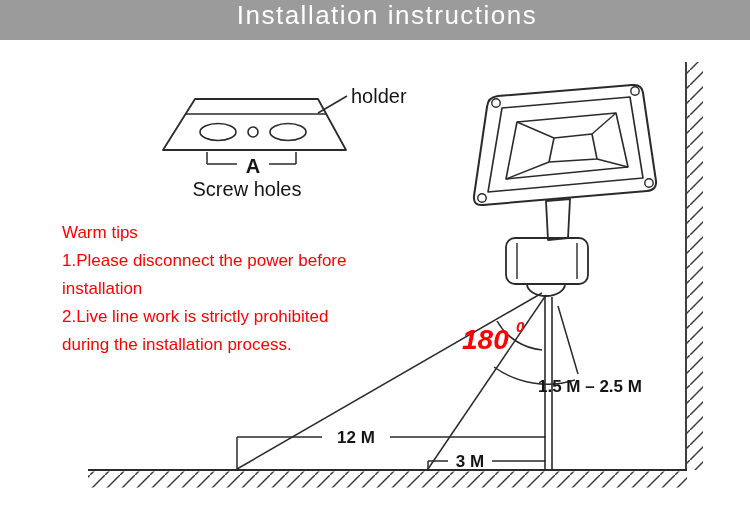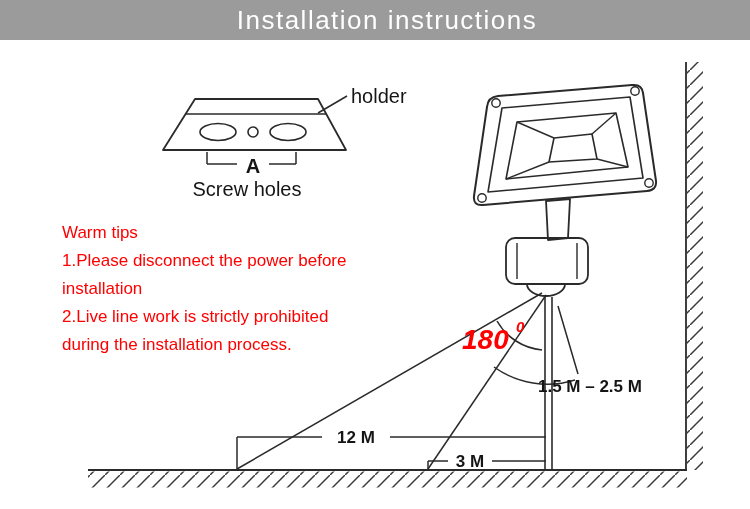--- a/index.html
+++ b/index.html
@@ -1,18 +1,18 @@
 <!DOCTYPE html>
 <html><head>
 <meta charset="utf-8">
 <style>
   * { margin:0; padding:0; box-sizing:border-box; }
   html,body { background:#ffffff; font-family:"Liberation Sans", sans-serif; }
   .stage { position:relative; width:750px; height:509px; background:#ffffff; overflow:hidden; margin:0 auto; }
-  .banner { height:40px; background:#9b9b9b; display:flex; align-items:center; justify-content:center;padding-left:24px; }
+  .banner { height:40px; background:#9b9b9b; display:flex; justify-content:center;padding-left:24px; }
   .banner h1 { color:#ffffff; font-size:26px; font-weight:400; letter-spacing:1.5px; }
   .diagram { position:absolute; top:40px; left:0; }
   svg text { font-family:"Liberation Sans", sans-serif; fill:#151515; }
   .lbl   { font-size:20px; }
   .bold  { font-weight:bold; }
   .tip   { font-size:17px; fill:#ff0000; }
   .meas  { font-size:17px; font-weight:bold; }
   .angle { font-size:28px; font-weight:bold; font-style:italic; fill:#ff0000; }
   .angle-sup { font-size:15px; font-weight:bold; font-style:italic; fill:#ff0000; }
   .stroke { stroke:#2a2a2a; fill:none; }

